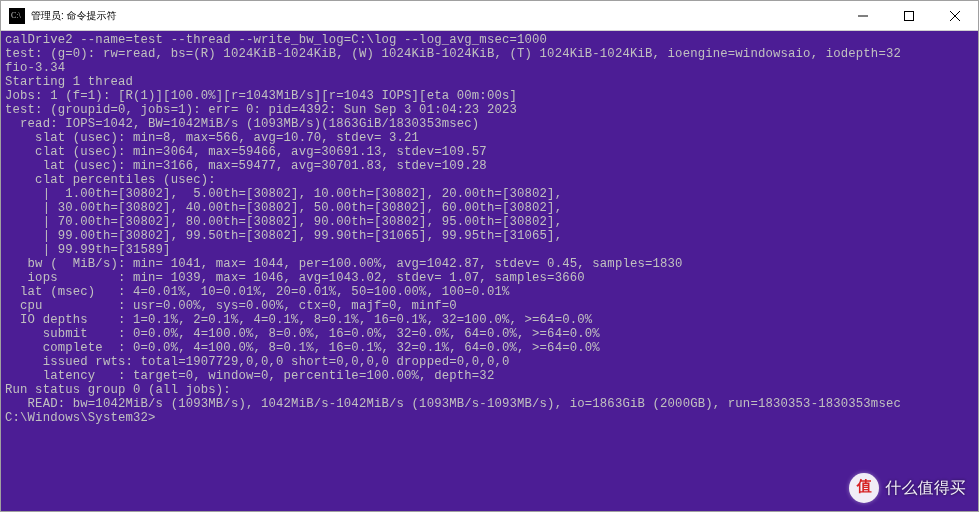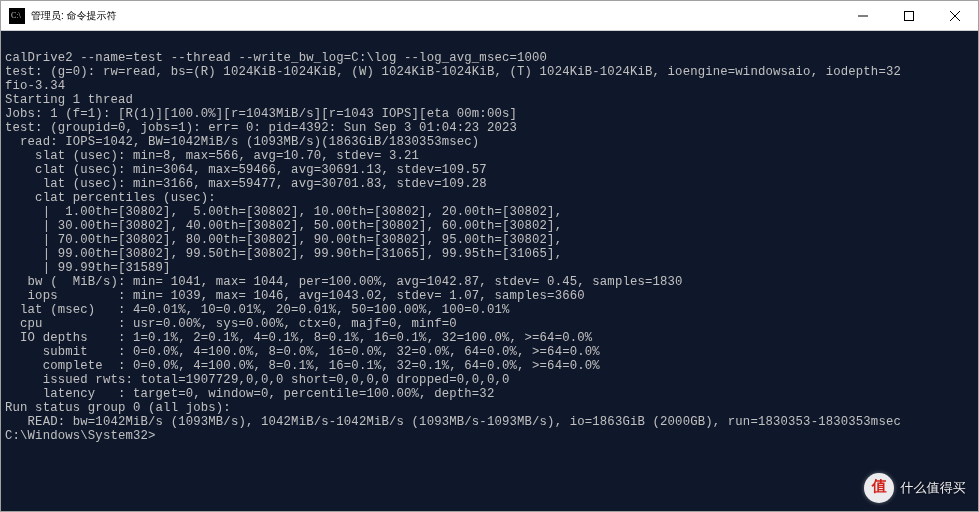--- a/index.html
+++ b/index.html
@@ -47,27 +47,27 @@
     height: 100%;
     display: flex;
     align-items: center;
     justify-content: center;
     font-size: 13px;
     color: #000;
     font-family: "Segoe UI Symbol", Arial;
   }
   .terminal {
     flex: 1;
-    background: #0f172a;
+    background: #4c1d95;
     color: #c0c0c0;
     font-family: "Consolas", "Courier New", monospace;
     font-size: 12.3px;
     line-height: 14px;
     letter-spacing: 0.15px;
-    padding: 20px 4px;
+    padding: 2px 4px;
     white-space: pre;
     overflow: hidden;
     position: relative;
   }
   .cursor {
     color: #c0c0c0;
     margin-top: 33px;
   }
   .watermark {
     position: absolute;
@@ -87,21 +87,21 @@
     align-items: center;
     justify-content: center;
     font-size: 15px;
     font-weight: bold;
     color: #e2231a;
     box-shadow: 0 0 4px rgba(255,255,255,0.4);
   }
   .wm-text {
     color: #ffffff;
     font-family: "Microsoft YaHei", Arial, sans-serif;
-    font-size: 13px;
+    font-size: 16px;
     font-weight: 500;
     text-shadow: 0 0 3px rgba(0,0,0,0.8);
   }
 </style>
 </head>
 <body>
 
 <div class="window">
   <div class="titlebar">
     <div class="title-icon">

